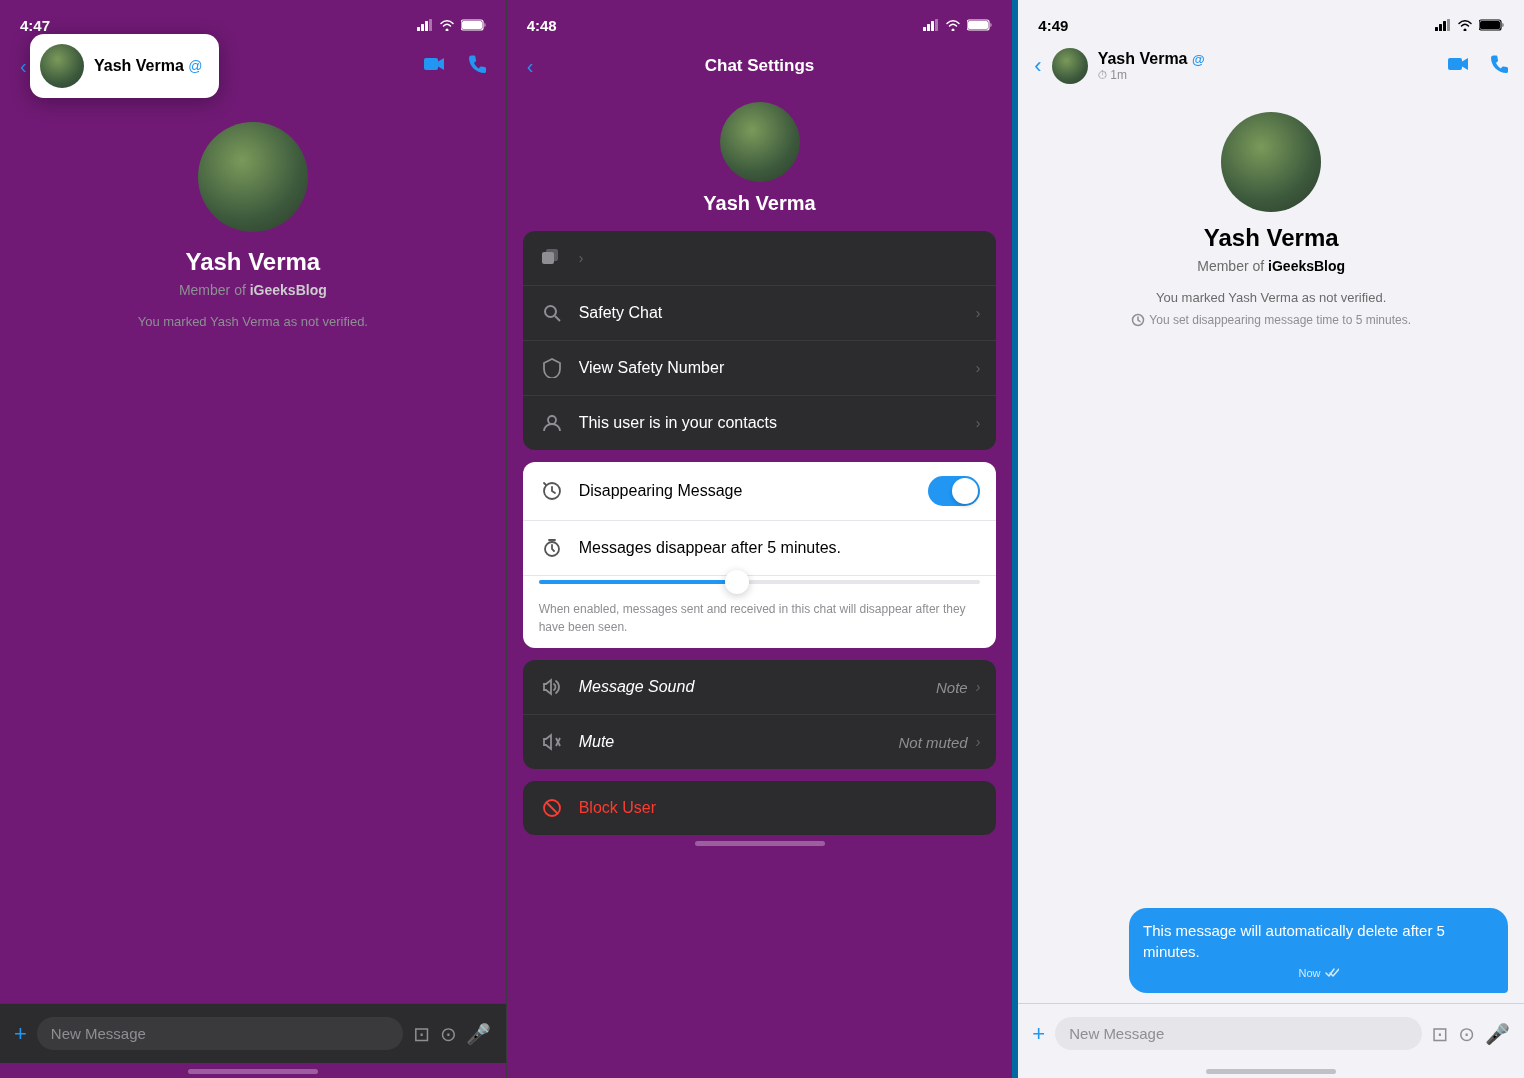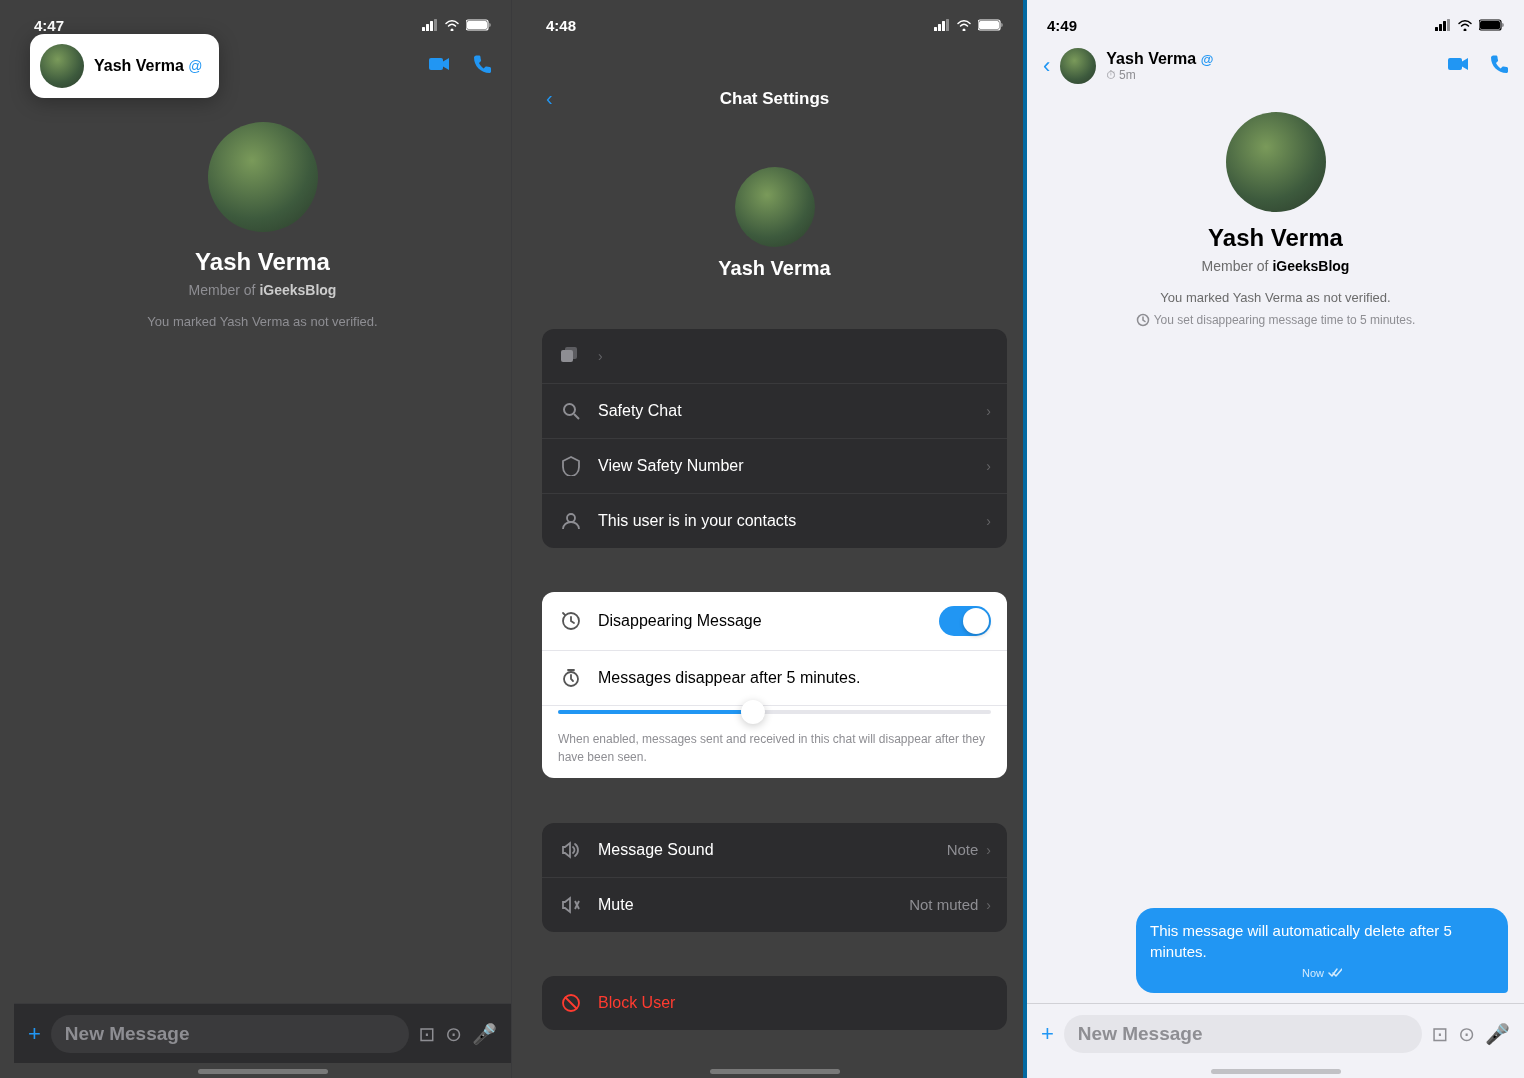--- a/index.html
+++ b/index.html
@@ -40,22 +40,21 @@
       display: flex;
       align-items: center;
       gap: 6px;
     }
     .status-icons svg {
       fill: #fff;
     }
 
     
     .phone-dark {
-      background: #404040;
-      padding-left: 14px;
+      background: #701a75;
     }
     .phone-dark .status-time { color: #fff; }
 
     
     .phone-light {
       background: #f2f2f7;
     }
     .phone-light .status-time { color: #000; }
     .phone-light .status-icons svg { fill: #000; }
 
@@ -175,24 +174,23 @@
     .msg-icon {
       font-size: 22px;
       color: #2196f3;
     }
     .msg-input {
       flex: 1;
       background: #3a3a3c;
       border-radius: 20px;
       padding: 8px 14px;
       color: #8e8e93;
-      font-size: 19px;
+      font-size: 15px;
       border: none;
       outline: none;
-      font-weight: bold;
     }
     .msg-input.light {
       background: #e5e5ea;
       color: #8e8e93;
     }
     .home-indicator {
       width: 130px;
       height: 5px;
       background: #fff;
       border-radius: 3px;
@@ -575,21 +573,21 @@
   <div class="message-bar">
     <span class="msg-icon">+</span>
     <div class="msg-input">New Message</div>
     <span style="color:#8e8e93;font-size:20px;">⊡</span>
     <span style="color:#8e8e93;font-size:20px;">⊙</span>
     <span style="color:#8e8e93;font-size:20px;">🎤</span>
   </div>
   <div class="home-indicator"></div>
 </div>
 
-<div class="phone phone-dark" style="border-left:1px solid #3a3a3c;border-right:4px solid #0369a1;justify-content:space-between;">
+<div class="phone phone-dark" style="border-left:1px solid #3a3a3c;border-right:6px solid #0369a1;">
 
   <div class="status-bar">
     <span class="status-time">4:48</span>
     <div class="status-icons">
       <svg width="16" height="12" viewBox="0 0 16 12">
           <rect x="0" y="8" width="3" height="4" rx="0.5"></rect>
           <rect x="4" y="5" width="3" height="7" rx="0.5"></rect>
           <rect x="8" y="2" width="3" height="10" rx="0.5"></rect>
           <rect x="12" y="0" width="3" height="12" rx="0.5" opacity="0.4"></rect>
         </svg>
@@ -683,21 +681,21 @@
     </div>
     <div class="slider-container">
       <div class="slider-track">
         <div class="slider-fill"></div>
         <div class="slider-thumb"></div>
       </div>
     </div>
     <div class="disappearing-hint">When enabled, messages sent and received in this chat will disappear after they have been seen.</div>
   </div>
 
-  <div class="settings-bottom" style="margin-top:12px;">
+  <div class="settings-bottom" style="margin-top:12px;font-style:italic;">
     <div class="menu-item">
       <div class="menu-icon">
         <svg width="18" height="18" viewBox="0 0 18 18" fill="none" stroke="#8e8e93" stroke-width="1.8">
             <path d="M3 6H1v6h2l5 4V2L3 6z"></path>
             <path d="M13 3c2 1.5 3 3.5 3 6s-1 4.5-3 6" stroke-linecap="round"></path>
             <path d="M11 6c1 0.8 1.5 1.8 1.5 3s-.5 2.2-1.5 3" stroke-linecap="round"></path>
           </svg>
       </div>
       <span class="menu-label">Message Sound</span>
       <span class="menu-value">Note</span>
@@ -758,21 +756,21 @@
     <span class="chat-back">‹</span>
     <div class="chat-avatar">
       <div class="avatar-toy-sm"></div>
     </div>
     <div class="chat-user-info">
       <div>
         <div class="chat-user-name">
           <span>Yash Verma</span>
           <span style="color:#2196f3;font-size:13px;">@</span>
         </div>
-        <div class="chat-user-status">⏱ 5m</div>
+        <div class="chat-user-status">⏱ 1m</div>
       </div>
     </div>
     <div class="chat-nav-icons">
       <span class="chat-nav-icon">
         <svg width="22" height="16" viewBox="0 0 22 16" fill="#2196f3">
             <rect x="0" y="2" width="14" height="12" rx="2"></rect>
             <path d="M14 5.5l6-3.5v12l-6-3.5V5.5z"></path>
           </svg>
       </span>
       <span class="chat-nav-icon">

